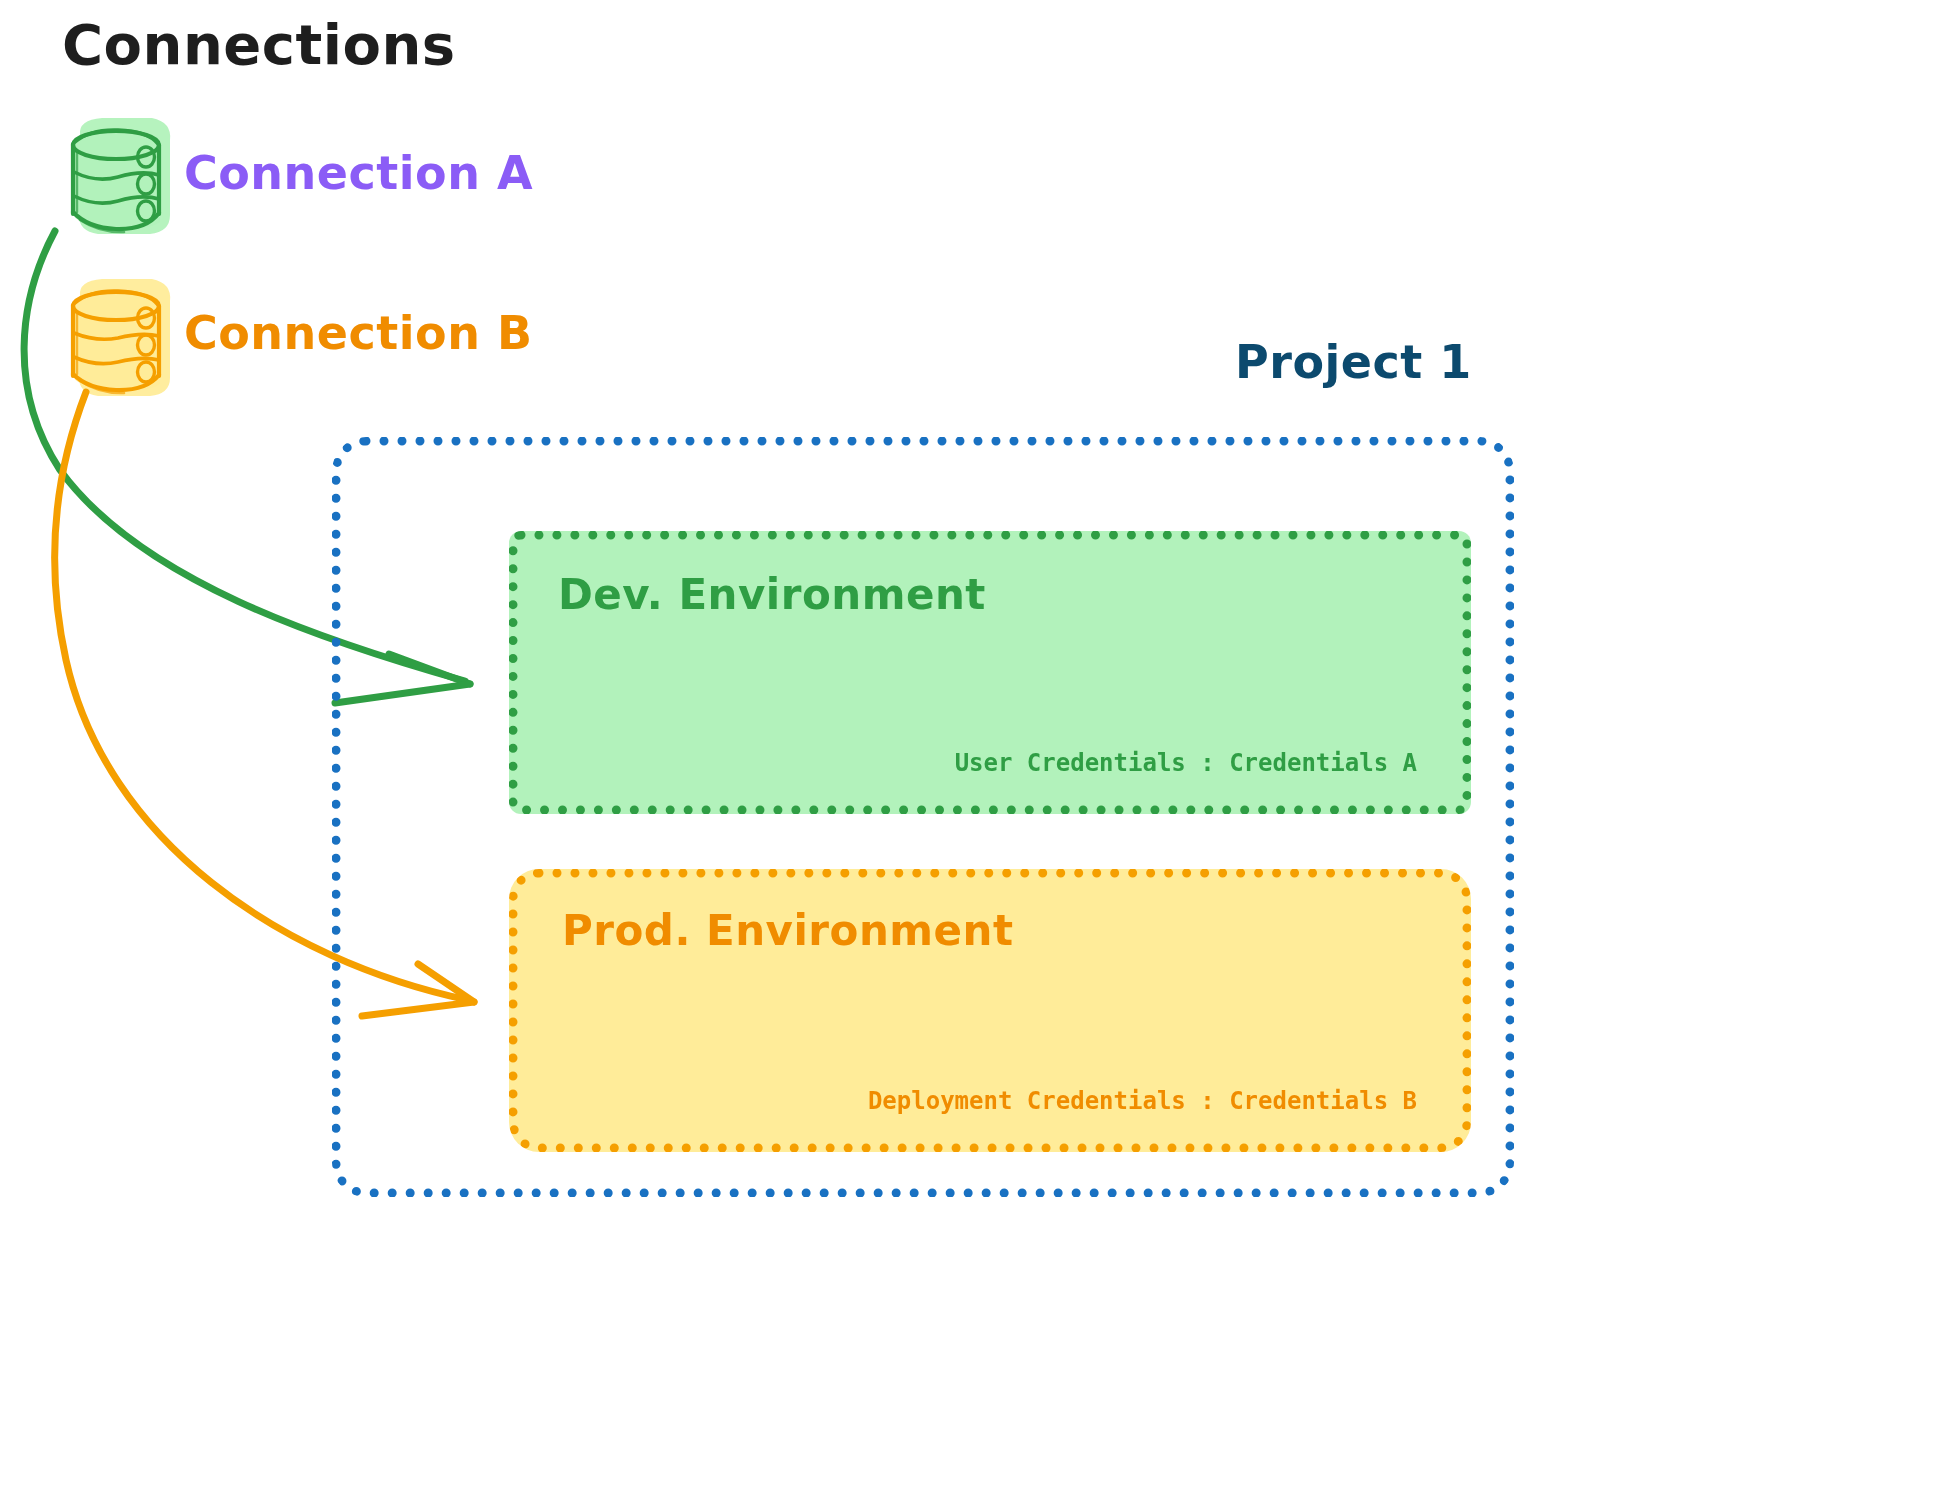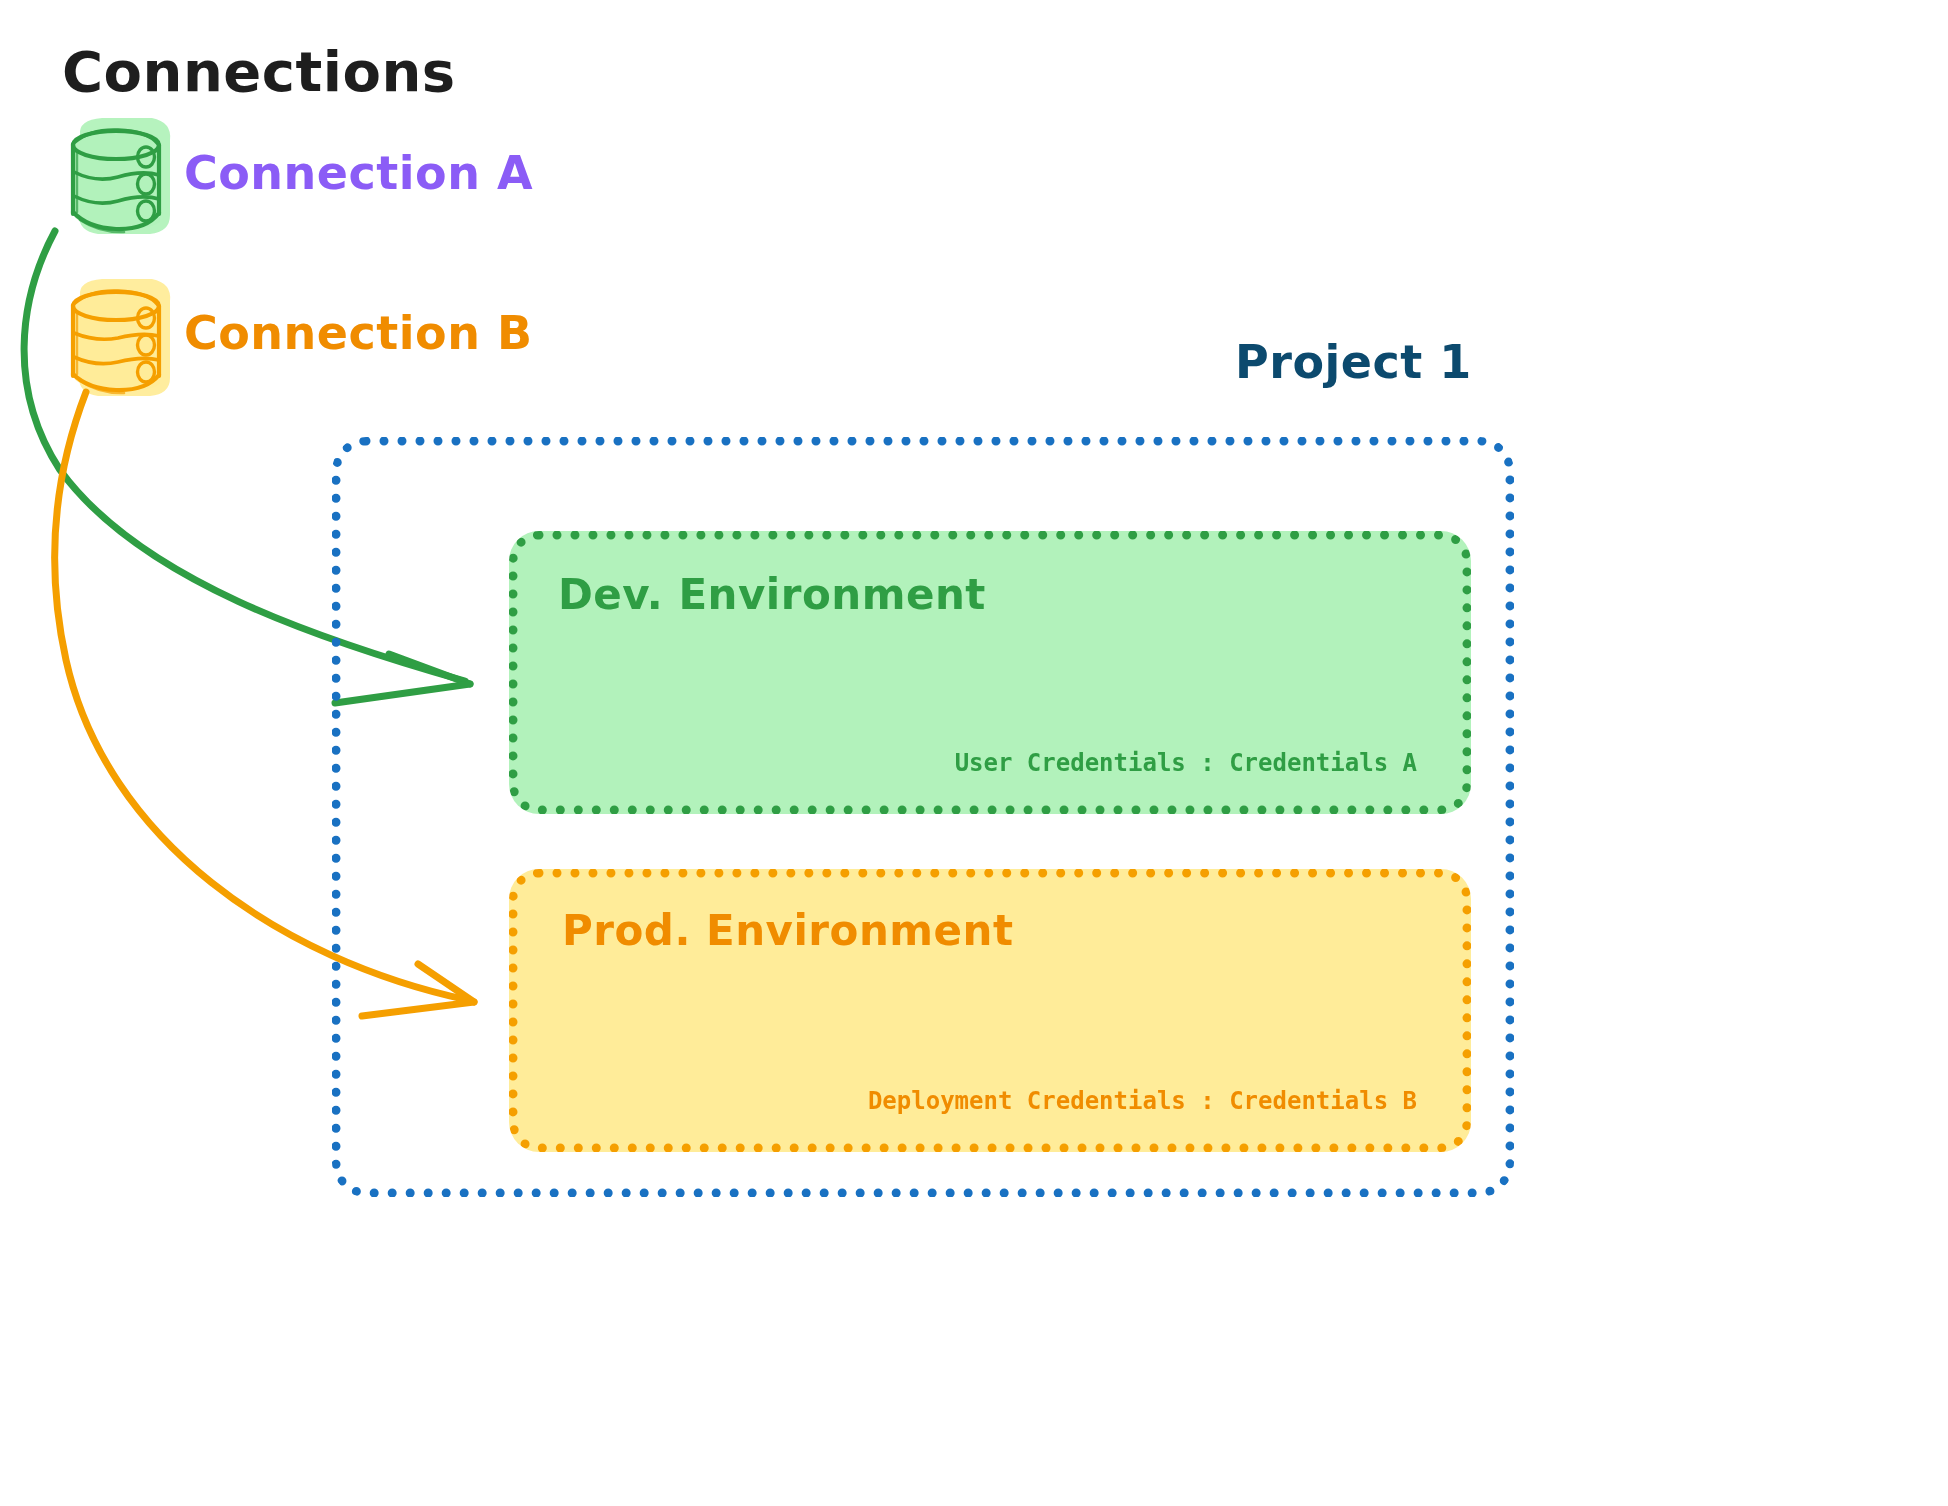--- a/index.html
+++ b/index.html
@@ -39,21 +39,20 @@
     letter-spacing: 0px;
   }
 
   #title-connections {
     position: absolute;
     left: 62px;
     top: 12px;
     font-size: 56px;
     color: #1e1e1e;
     white-space: nowrap;
-    margin-top: 27px;
   }
 
   .conn-label {
     position: absolute;
     font-size: 46px;
     white-space: nowrap;
   }
   #conn-a-label {
     left: 184px;
     top: 146px;
@@ -205,21 +204,21 @@
   <div id="title-connections" class="hand">Connections</div>
 
   <div id="conn-a-label" class="conn-label hand">Connection A</div>
 
   <div id="conn-b-label" class="conn-label hand">Connection B</div>
 
   <div id="project-title" class="hand">Project 1</div>
 
   <div id="project-box">
 
-    <div id="dev-env-box" class="env-box" style="left:168px; top:85px;">
+    <div id="dev-env-box" class="env-box" style="left:168px; top:85px;border-radius:12px;">
       <div id="dev-env-title" class="env-title hand">Dev. Environment</div>
       <div id="dev-env-cred" class="env-cred mono">User Credentials : Credentials A</div>
     </div>
 
     <div id="prod-env-box" class="env-box" style="left:168px; top:423px;padding-left:31px;">
       <div id="prod-env-title" class="env-title hand">Prod. Environment</div>
       <div id="prod-env-cred" class="env-cred mono">Deployment Credentials : Credentials B</div>
     </div>
   </div>
 

